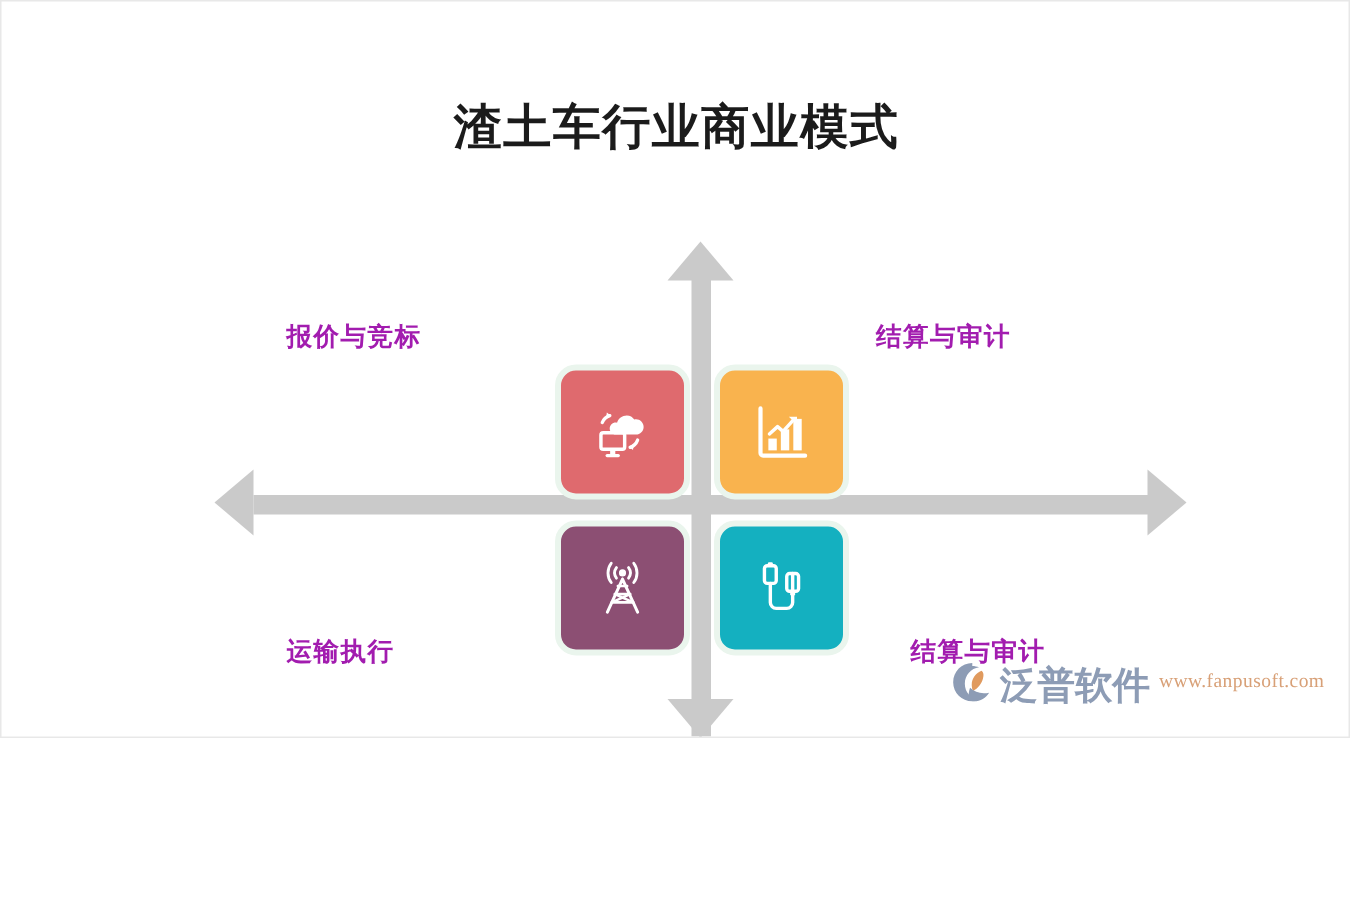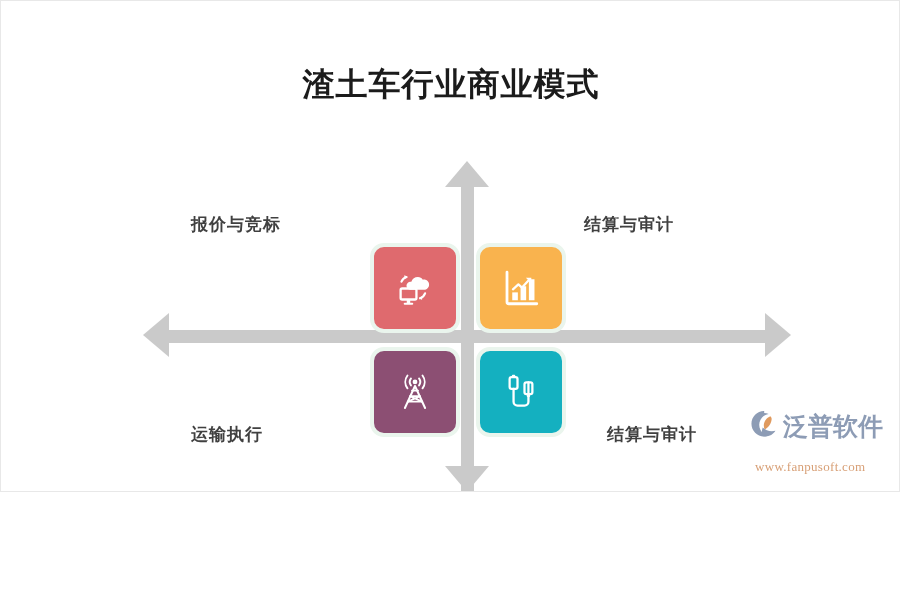--- a/index.html
+++ b/index.html
@@ -118,52 +118,51 @@
   .tile-tl { left: 219px; top: 82px; }
   .tile-tr { left: 325px; top: 82px; }
   .tile-bl { left: 219px; top: 186px; }
   .tile-br { left: 325px; top: 186px; }
 
   
   .qlabel {
     position: absolute;
     font-size: 17px;
     font-weight: bold;
-    color: #404040;
+    color: #a21caf;
     letter-spacing: 1px;
     white-space: nowrap;
   }
   .qlabel-tl { left: 40px; top: 52px; }
   .qlabel-tr { left: 433px; top: 52px; }
   .qlabel-bl { left: 40px; top: 262px; }
   .qlabel-br { left: 456px; top: 262px; }
 
   
   .watermark {
     position: absolute;
     right: 16px;
     bottom: 16px;
     display: flex;
-    flex-direction: column;
     align-items: flex-start;
   }
   .wm-top {
     display: flex;
     align-items: center;
   }
   .wm-mark { margin-right: 4px; }
   .wm-name {
     font-size: 25px;
     font-weight: bold;
     color: #8d9cb5;
     letter-spacing: 0px;
     line-height: 1;
   }
   .wm-url {
-    margin-top: 16px;
+    margin-top: 6px;
     margin-left: 6px;
     font-size: 13px;
     color: #d8a077;
     font-family: "Liberation Serif", "DejaVu Serif", serif;
     letter-spacing: 0.3px;
   }
 </style>
 </head>
 <body>
 

